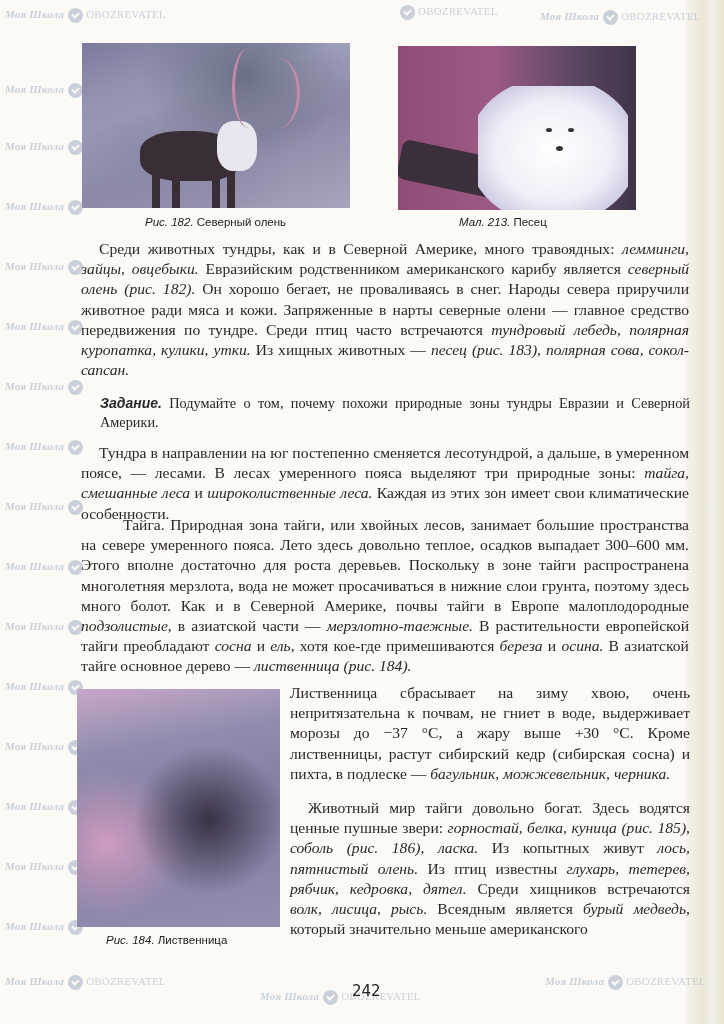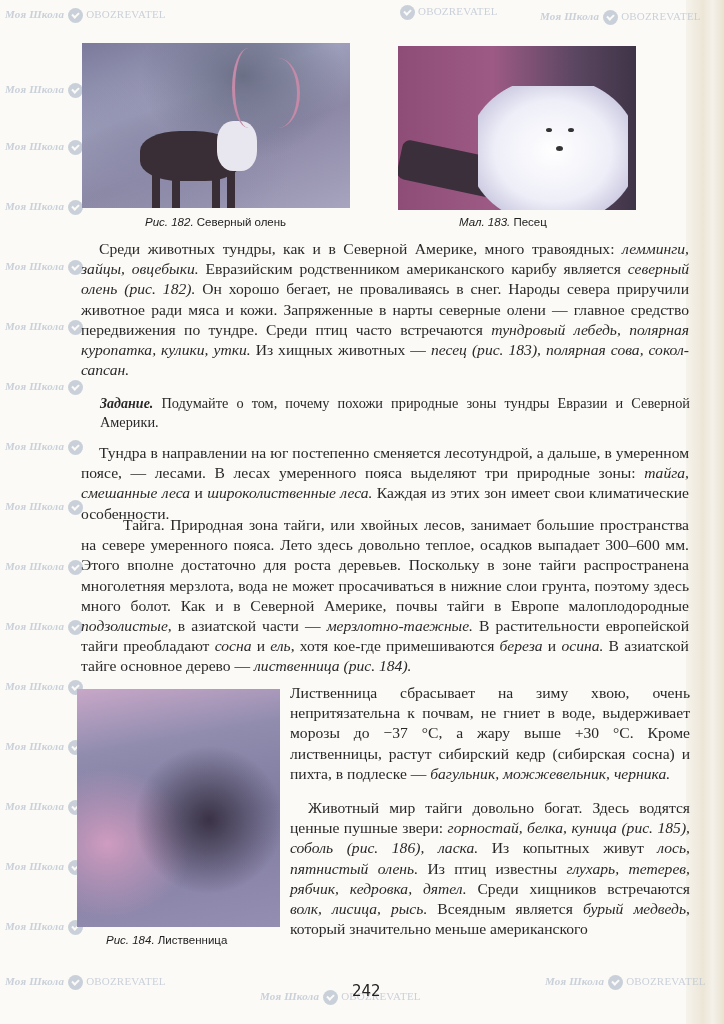--- a/index.html
+++ b/index.html
@@ -26,21 +26,21 @@
   .antler{position:absolute;border:3px solid #c48aa8;border-radius:50%;}
   .fox-body{position:absolute;left:80px;top:40px;width:150px;height:130px;background:radial-gradient(ellipse at 50% 50%,#ffffff 0%,#eeeef8 55%,#cfcde3 80%,transparent 81%);}
   .fox-eye{position:absolute;width:6px;height:4px;background:#333;border-radius:50%;}
   .log{position:absolute;left:0;top:110px;width:170px;height:40px;background:#3a2f3a;transform:rotate(12deg);border-radius:8px;}
   .caption{position:absolute;font-family:"Liberation Sans",sans-serif;font-size:11.5px;color:#222;white-space:nowrap;}
   .caption i{font-style:italic;}
   .para{position:absolute;font-size:15.6px;line-height:20.2px;text-align:justify;}
   .para p{margin:0;text-indent:18px;}
   .para em{font-style:italic;}
   .para b{font-weight:normal;margin-left:24px;}
-  .task-label{font-family:Liberation Serif, serif;font-weight:bold;font-style:italic;font-size:14px;}
+  .task-label{font-family:Liberation Sans, sans-serif;font-weight:bold;font-style:italic;font-size:14px;}
   .task{font-size:14.3px;line-height:19px;}
   .pageno{position:absolute;left:352px;top:982px;font-family:"DejaVu Sans",sans-serif;font-size:15px;color:#222;}
 </style>
 </head>
 <body>
 
 <div class="edge"></div>
 
 <div>
   <div class="wm" style="left:5px;top:8px"><i>Моя Школа</i><span class="c"></span><span>OBOZREVATEL</span></div>
@@ -81,21 +81,21 @@
 </div>
 
 <div class="photo" id="fig183">
   <div class="log"></div>
   <div class="fox-body"></div>
   <div class="fox-eye" style="left:148px;top:82px"></div>
   <div class="fox-eye" style="left:170px;top:82px"></div>
   <div class="fox-eye" style="left:158px;top:100px;width:7px;height:5px"></div>
 </div>
 <div class="caption" style="left:459px;top:216px">
-  <i>Мал.</i> <i>183.</i> <span>Песец</span>
+  <i>Мал.</i> <i>213.</i> <span>Песец</span>
 </div>
 
 <div class="para" style="left:81px;top:239px;width:608px">
   <p><span>Среди животных тундры, как и в Северной Америке, много травоядных: </span><em>лемминги, зайцы, овцебыки.</em><span> Евразийским родственником американского карибу является </span><em>северный олень</em><em> (рис. 182).</em><span> Он хорошо бегает, не проваливаясь в снег. Народы севера приручили животное ради мяса и кожи. Запряженные в нарты северные олени — главное средство передвижения по тундре. Среди птиц часто встречаются </span><em>тундровый лебедь, полярная куропатка, кулики, утки.</em><span> Из хищных животных — </span><em>песец</em><em> (рис. 183), </em><em>полярная сова, сокол-сапсан.</em></p>
 </div>
 
 <div class="para task" style="left:100px;top:394px;width:590px">
   <span class="task-label">Задание.</span><span> Подумайте о том, почему похожи природные зоны тундры Евразии и Северной Америки.</span>
 </div>
 

